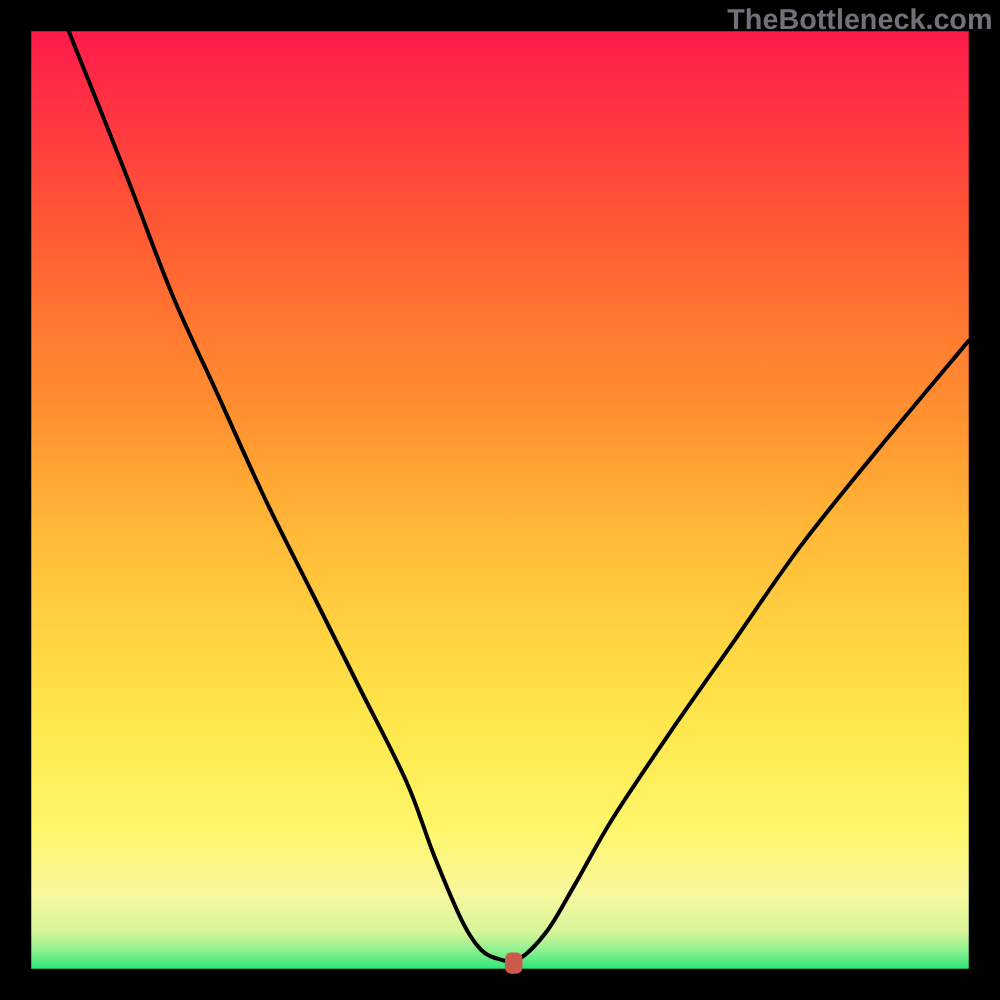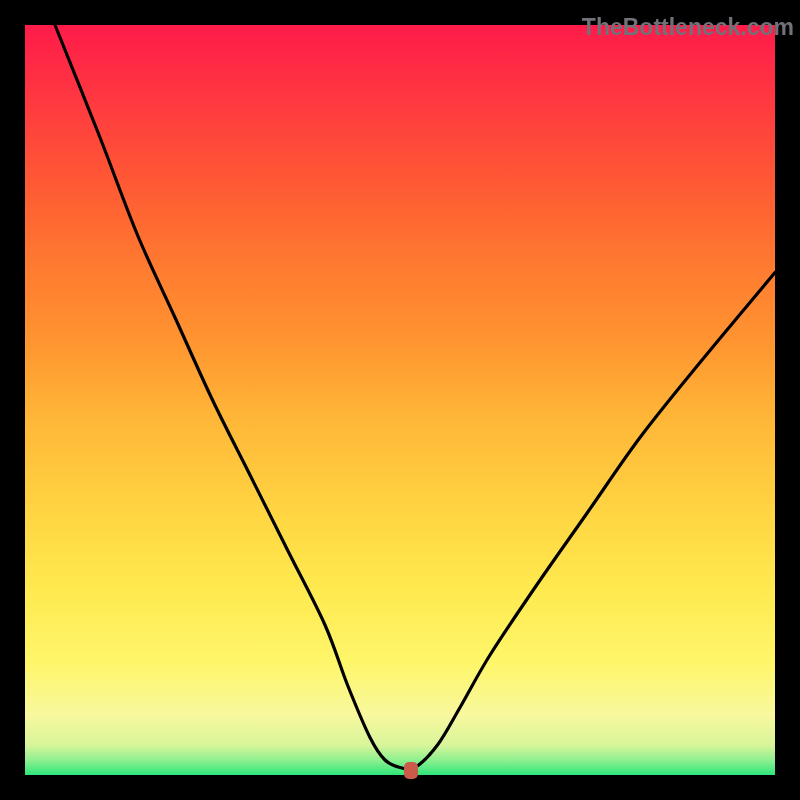--- a/index.html
+++ b/index.html
@@ -39,21 +39,20 @@
   }
   .watermark {
     position: absolute;
     top: 2px;
     right: 6px;
     font-family: Arial, Helvetica, sans-serif;
     font-size: 23px;
     font-weight: 600;
     color: #71717a;
     letter-spacing: 0px;
-    margin-top: 12px;
   }
   svg.overlay {
     position: absolute;
     left: 25px;
     top: 25px;
     width: 750px;
     height: 750px;
     overflow: visible;
   }
   .marker {

